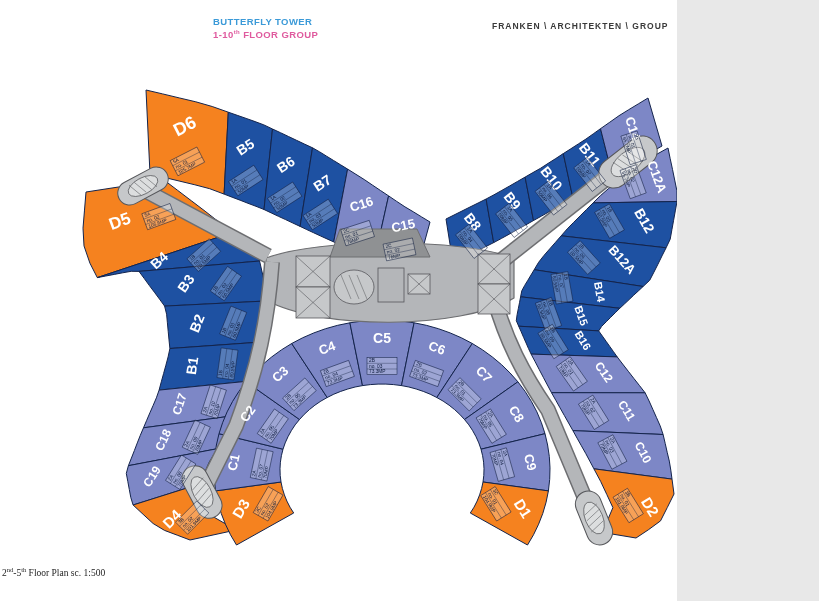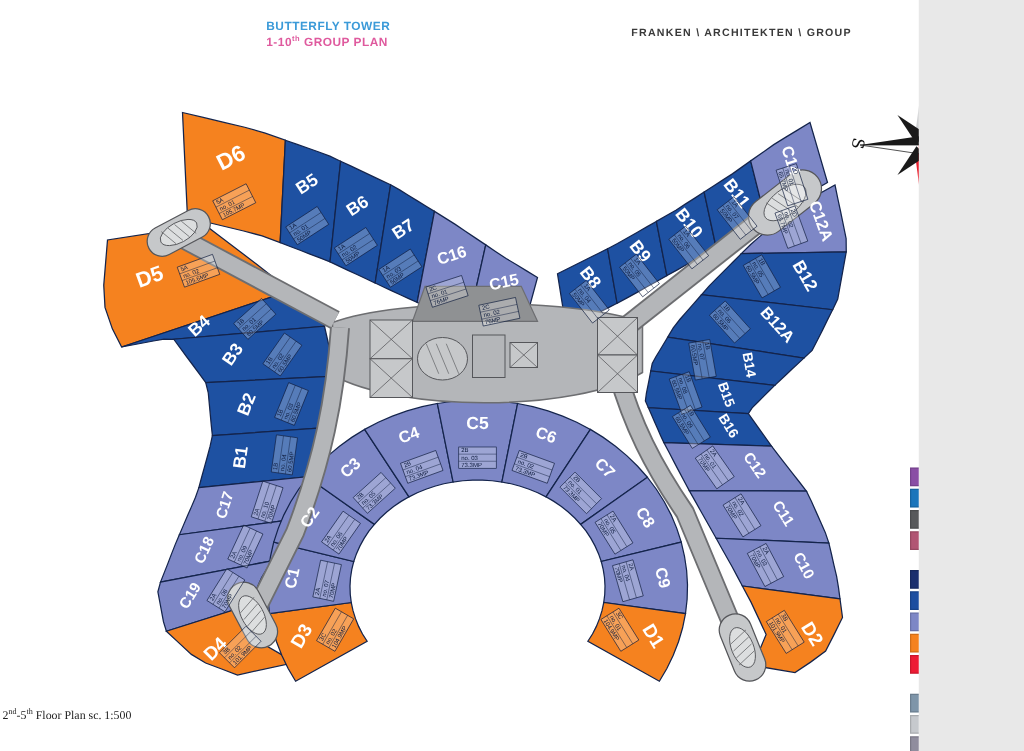--- a/index.html
+++ b/index.html
@@ -1,44 +1,44 @@
 <!DOCTYPE html>
 <html><head>
 <meta charset="utf-8">
 <style>
   html,body{margin:0;padding:0;background:#e8e8e8;}
-  #stage{position:relative;width:735px;height:601px;background:#ffffff;overflow:hidden;
+  #stage{position:relative;width:677px;height:601px;background:#ffffff;overflow:hidden;
          font-family:"Liberation Sans",sans-serif;}
   
   #title-block{position:absolute;left:213px;top:16px;line-height:11px;}
   #title-line1{font-size:9.5px;font-weight:bold;letter-spacing:.4px;color:#3b9ad8;}
   #title-line2{font-size:9.5px;font-weight:bold;letter-spacing:.4px;color:#df5a9e;}
   #title-line2 sup{font-size:6px;}
-  #firm-block{position:absolute;left:505px;top:21px;font-size:8.5px;font-weight:bold;
+  #firm-block{position:absolute;left:492px;top:21px;font-size:8.5px;font-weight:bold;
               letter-spacing:1px;color:#3a3a3a;}
   
   #legend{position:absolute;left:728px;top:373px;width:92px;}
   .legend-group{margin-bottom:14px;}
   .legend-row{display:flex;align-items:center;height:17px;}
   .legend-swatch{width:38px;height:13px;margin-right:6px;flex:0 0 auto;border:0.5px solid rgba(0,0,0,.15);}
   .legend-label{font-size:6.6px;line-height:7px;}
   
   #footer-note{position:absolute;left:2px;top:566px;font-family:"Liberation Serif",serif;
                font-size:9.5px;color:#222;}
   #footer-note sup{font-size:6.5px;}
   svg text{user-select:none;}
 </style>
 </head>
 <body>
 
 <div id="stage">
 
   <div id="title-block">
     <div id="title-line1">BUTTERFLY TOWER</div>
-    <div id="title-line2"><span>1-10</span><sup>th</sup><span>  GROUP PLAN</span></div>
+    <div id="title-line2"><span>1-10</span><sup>th</sup><span>  FLOOR GROUP</span></div>
   </div>
 
   <div id="firm-block">FRANKEN \ ARCHITEKTEN \ GROUP</div>
 
   <svg id="plan-svg" width="819" height="601" viewBox="0 0 819 601" style="position:absolute;left:0;top:0;">
       <g>
         <polygon points="146.0,90.0 162.6,93.9 179.2,97.9 195.8,101.8 212.2,106.5 228.3,112.2 224.1,194.1 209.7,188.7 194.9,184.8 179.9,181.2 165.0,177.6 150.0,174.0" fill="#f5821f" stroke="#14244c" stroke-width="1"></polygon>
         <polygon points="228.3,112.2 237.2,115.3 246.1,118.4 255.1,121.6 263.9,124.9 272.5,129.0 264.0,209.5 256.0,206.3 248.0,203.3 240.1,200.2 232.1,197.2 224.1,194.1" fill="#1e51a2" stroke="#14244c" stroke-width="1"></polygon>
         <polygon points="272.5,129.0 280.5,132.7 288.5,136.5 296.5,140.3 304.5,144.1 312.5,147.8 300.1,226.4 292.8,223.0 285.6,219.6 278.4,216.3 271.2,212.9 264.0,209.5" fill="#1e51a2" stroke="#14244c" stroke-width="1"></polygon>
         <polygon points="312.5,147.8 319.7,151.9 326.6,156.2 333.6,160.5 340.6,164.8 347.6,169.1 333.7,241.9 327.0,238.9 320.2,235.8 313.5,232.7 306.8,229.6 300.1,226.4" fill="#1e51a2" stroke="#14244c" stroke-width="1"></polygon>

